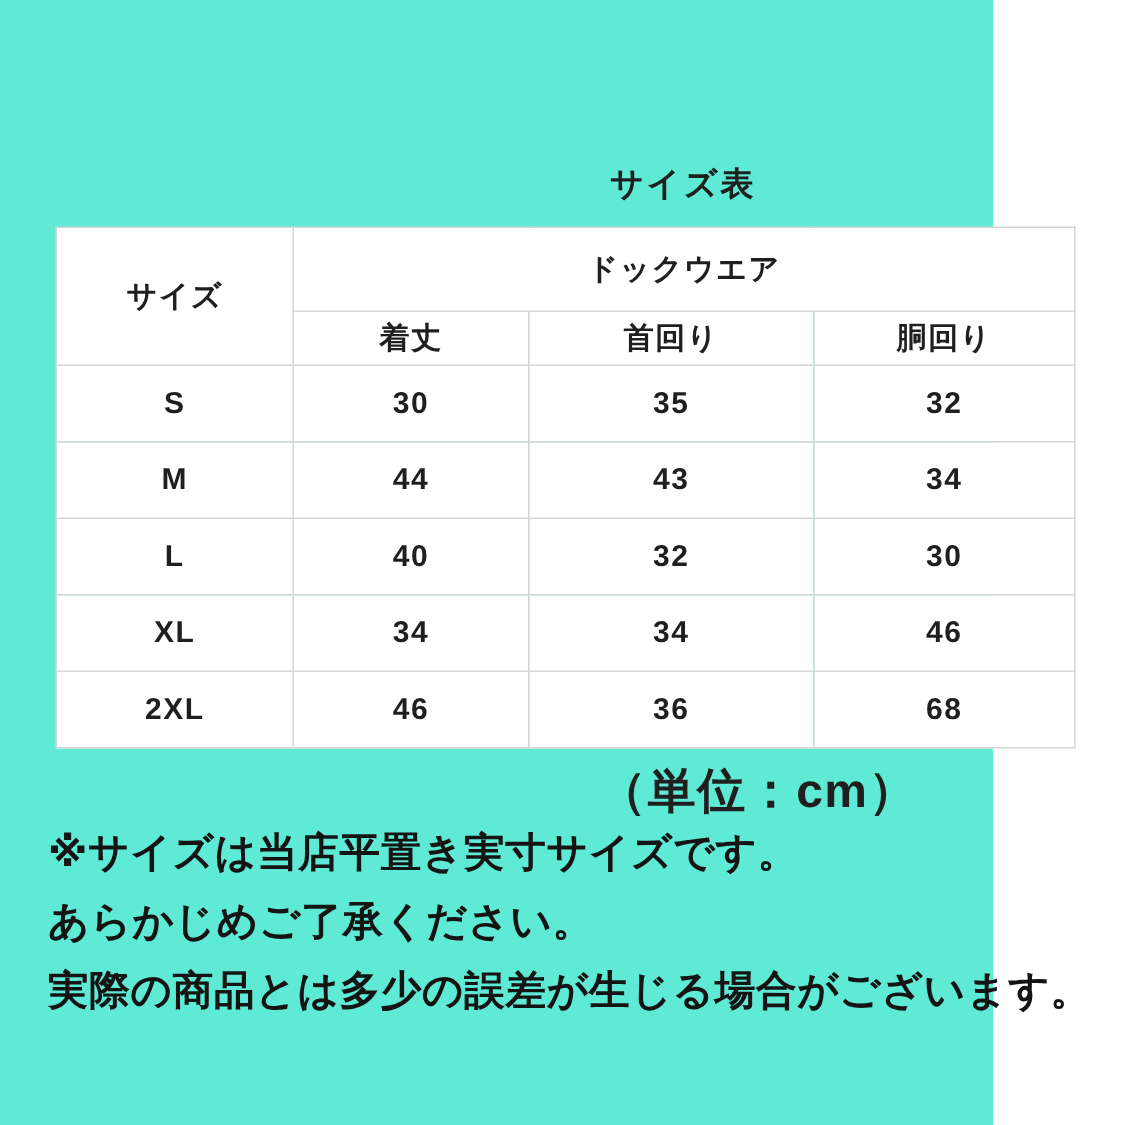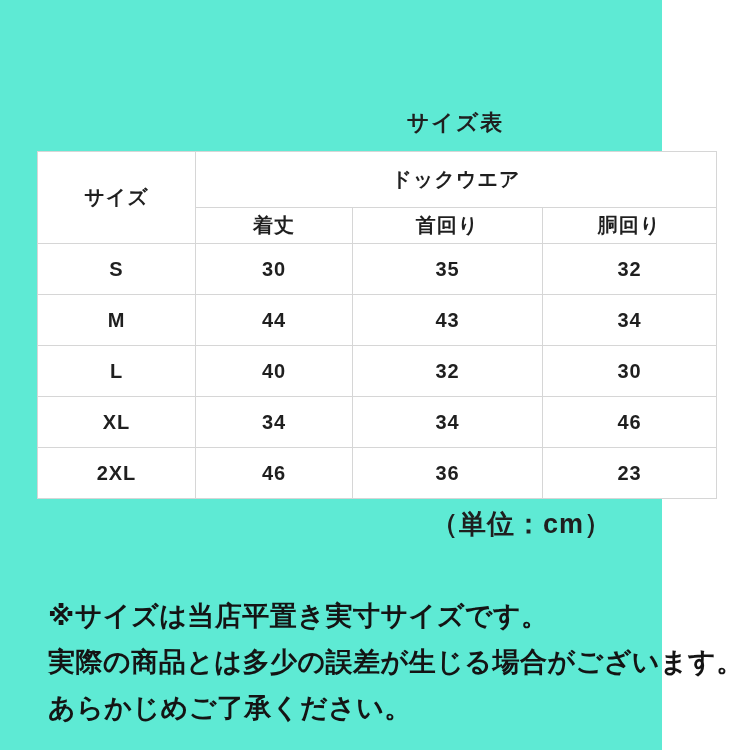--- a/index.html
+++ b/index.html
@@ -53,31 +53,30 @@
   }
   tr.group-row { height: 56px; }
   tr.sub-row   { height: 36px; }
   tr.data-row  { height: 51px; }
   .corner-cell { font-size: 21px; }
   .group-cell  { font-size: 21px; letter-spacing: 2px; }
   .unit-note {
     position: absolute;
     top: 506px;
     right: 50px;
-    font-size: 27px;
+    font-size: 32px;
     font-weight: 600;
     color: #1f1f1f;
     letter-spacing: 1px;
   }
   .notes {
     position: absolute;
-    left: 48px;
+    left: 32px;
     top: 545px;
     width: 700px;
-    margin-top: 48px;
   }
   .notes p {
     margin: 0;
     font-size: 27px;
     line-height: 46px;
     font-weight: 600;
     color: #141414;
     letter-spacing: 0.5px;
     white-space: nowrap;
   }
@@ -128,26 +127,26 @@
       <tr class="data-row">
         <td>XL</td>
         <td>34</td>
         <td>34</td>
         <td>46</td>
       </tr>
       <tr class="data-row">
         <td>2XL</td>
         <td>46</td>
         <td>36</td>
-        <td>23</td>
+        <td>68</td>
       </tr>
     </tbody>
   </table>
 
   <div class="unit-note">（単位：cm）</div>
 
   <div class="notes">
     <p>※サイズは当店平置き実寸サイズです。</p>
+    <p>あらかじめご了承ください。</p>
     <p>実際の商品とは多少の誤差が生じる場合がございます。</p>
-    <p>あらかじめご了承ください。</p>
   </div>
 
 </div>
 
 </body></html>

